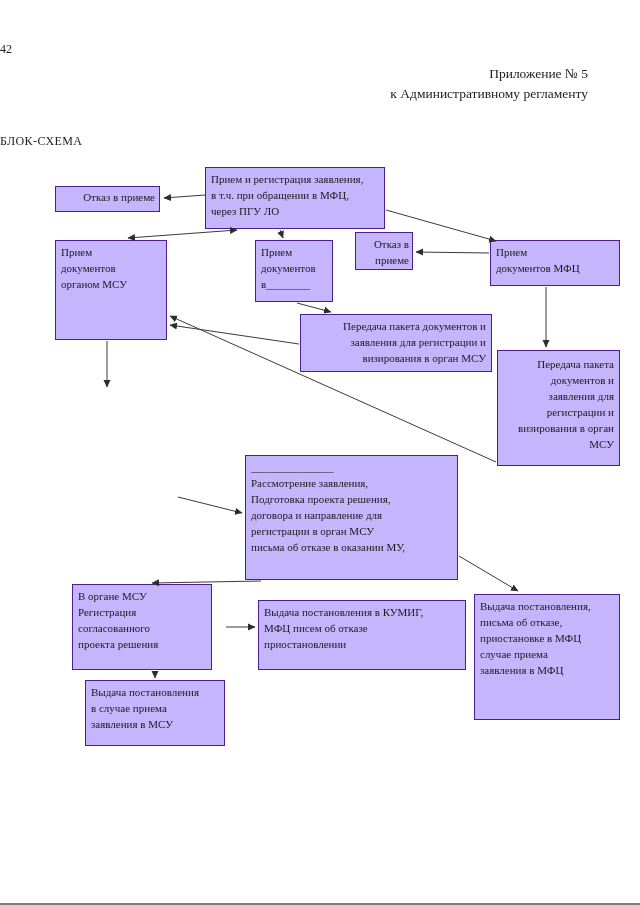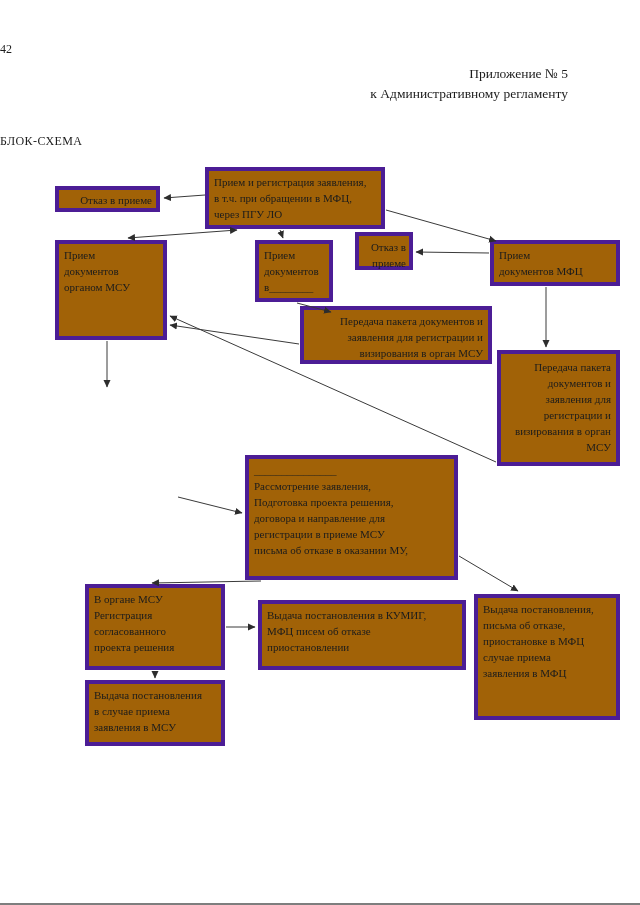--- a/index.html
+++ b/index.html
@@ -9,31 +9,31 @@
     background:#ffffff;
     font-family:"Liberation Serif", serif;
     color:#1c1c1c;
     overflow:hidden;
   }
   .hdr-pagenum {
     position:absolute; top:42px; left:0; width:100%;
     text-align:left; font-size:12px;
   }
   .hdr-appendix {
-    position:absolute; top:64px; right:72px;
+    position:absolute; top:64px; right:52px;
     text-align:right; font-size:13.5px; line-height:20px;
   }
   .hdr-title {
     position:absolute; top:134px; left:0; width:100%;
     font-size:12px; letter-spacing:.4px;
   }
   .box {
     position:absolute;
-    border:4px solid #4c1d95;
-    background:#a16207;
+    border:1px solid #4c1d95;
+    background:#c4b5fd;
     box-sizing:border-box;
     font-size:11px; line-height:1.45;
     padding:4px 5px;
     white-space:pre-line;
     z-index:1;
   }
   .box.center { text-align:right; }
   .arrows {
     position:absolute; top:0; left:0; z-index:5;
     pointer-events:none;
@@ -70,40 +70,40 @@
   <div class="box" style="left:255px;top:240px;width:78px;height:62px">Прием
 документов
 в________</div>
 
   <div class="box center" style="left:355px;top:232px;width:58px;height:38px;padding:4px 3px">Отказ в
 приеме</div>
 
   <div class="box" style="left:490px;top:240px;width:130px;height:46px">Прием
 документов МФЦ</div>
 
-  <div class="box center" style="left:300px;top:306px;width:192px;height:58px">Передача пакета документов и
+  <div class="box center" style="left:300px;top:314px;width:192px;height:58px">Передача пакета документов и
 заявления для регистрации и
 визирования в орган МСУ</div>
 
   <div class="box center" style="left:497px;top:350px;width:123px;height:116px;padding-top:6px">Передача пакета
 документов и
 заявления для
 регистрации и
 визирования в орган
 МСУ</div>
 
 
   <div class="box" style="left:245px;top:455px;width:213px;height:125px">_______________
 Рассмотрение заявления,
 Подготовка проекта решения,
 договора и направление для
-регистрации в приеме МСУ
+регистрации в орган МСУ
 письма об отказе в оказании МУ,</div>
 
-  <div class="box" style="left:85px;top:584px;width:140px;height:86px">В органе МСУ
+  <div class="box" style="left:72px;top:584px;width:140px;height:86px">В органе МСУ
 Регистрация
 согласованного
 проекта решения</div>
 
   <div class="box" style="left:258px;top:600px;width:208px;height:70px">Выдача постановления в КУМИГ,
 МФЦ писем об отказе
 приостановлении</div>
 
   <div class="box" style="left:474px;top:594px;width:146px;height:126px">Выдача постановления,
 письма об отказе,

